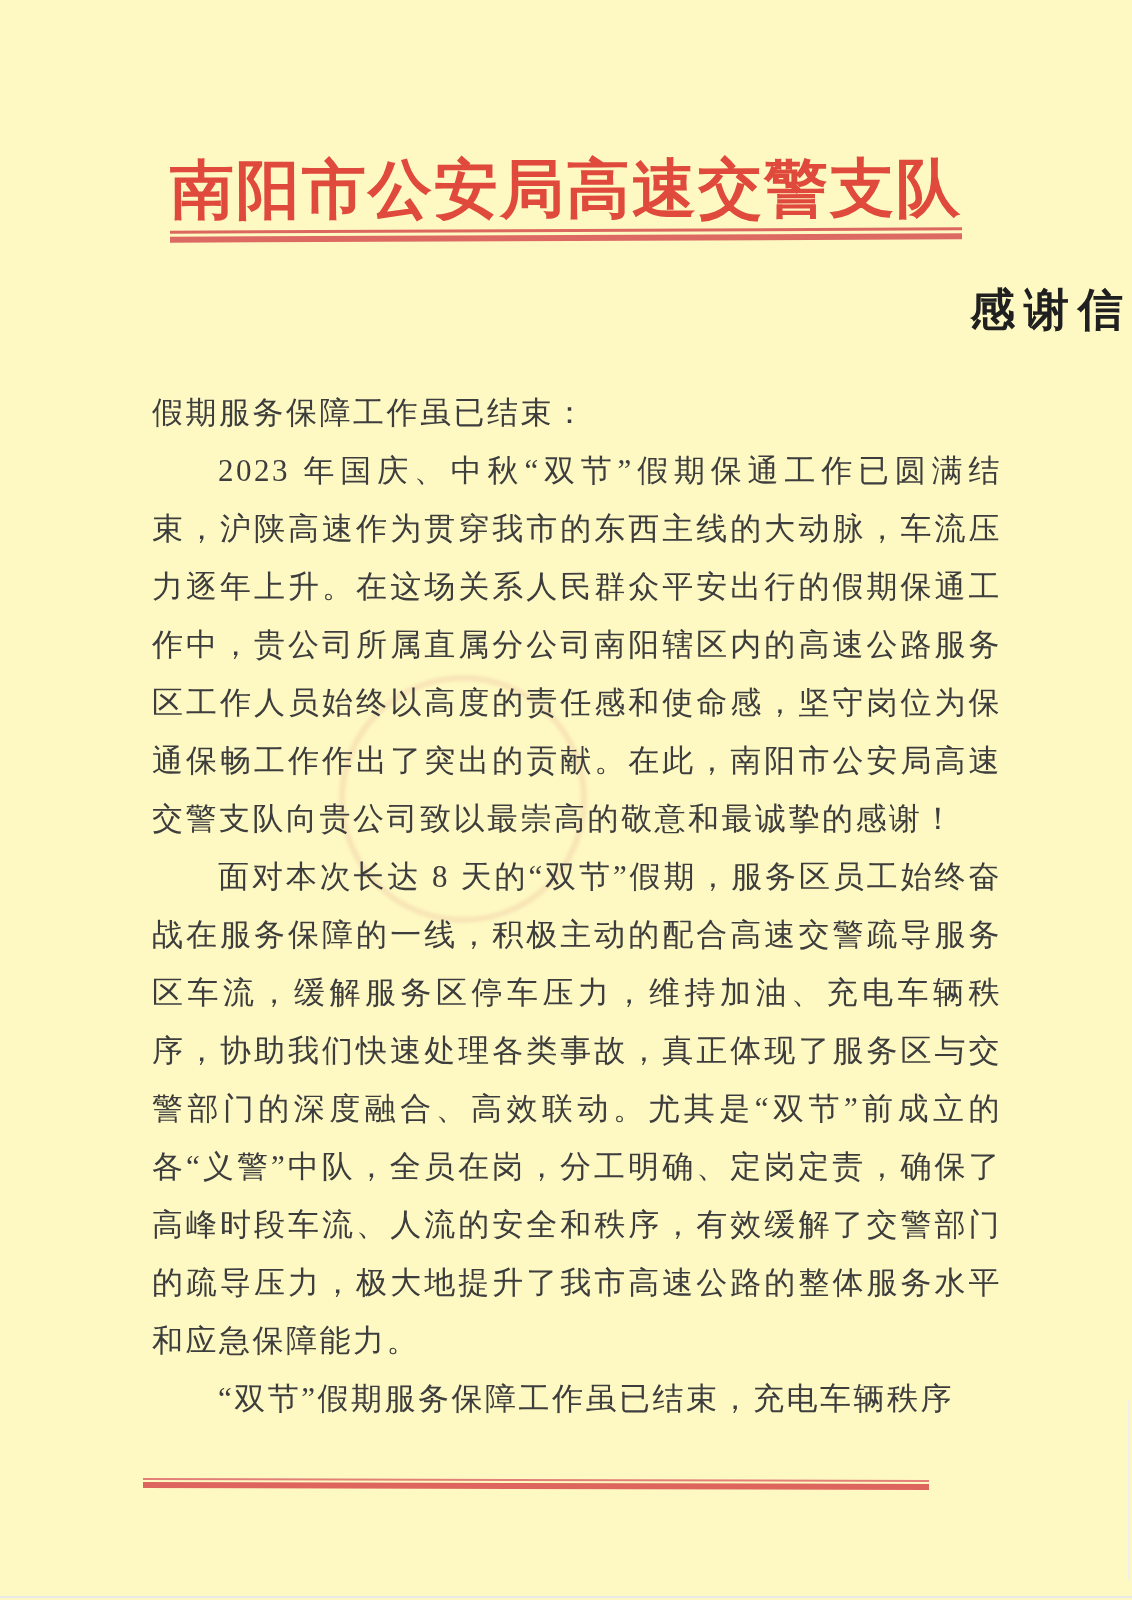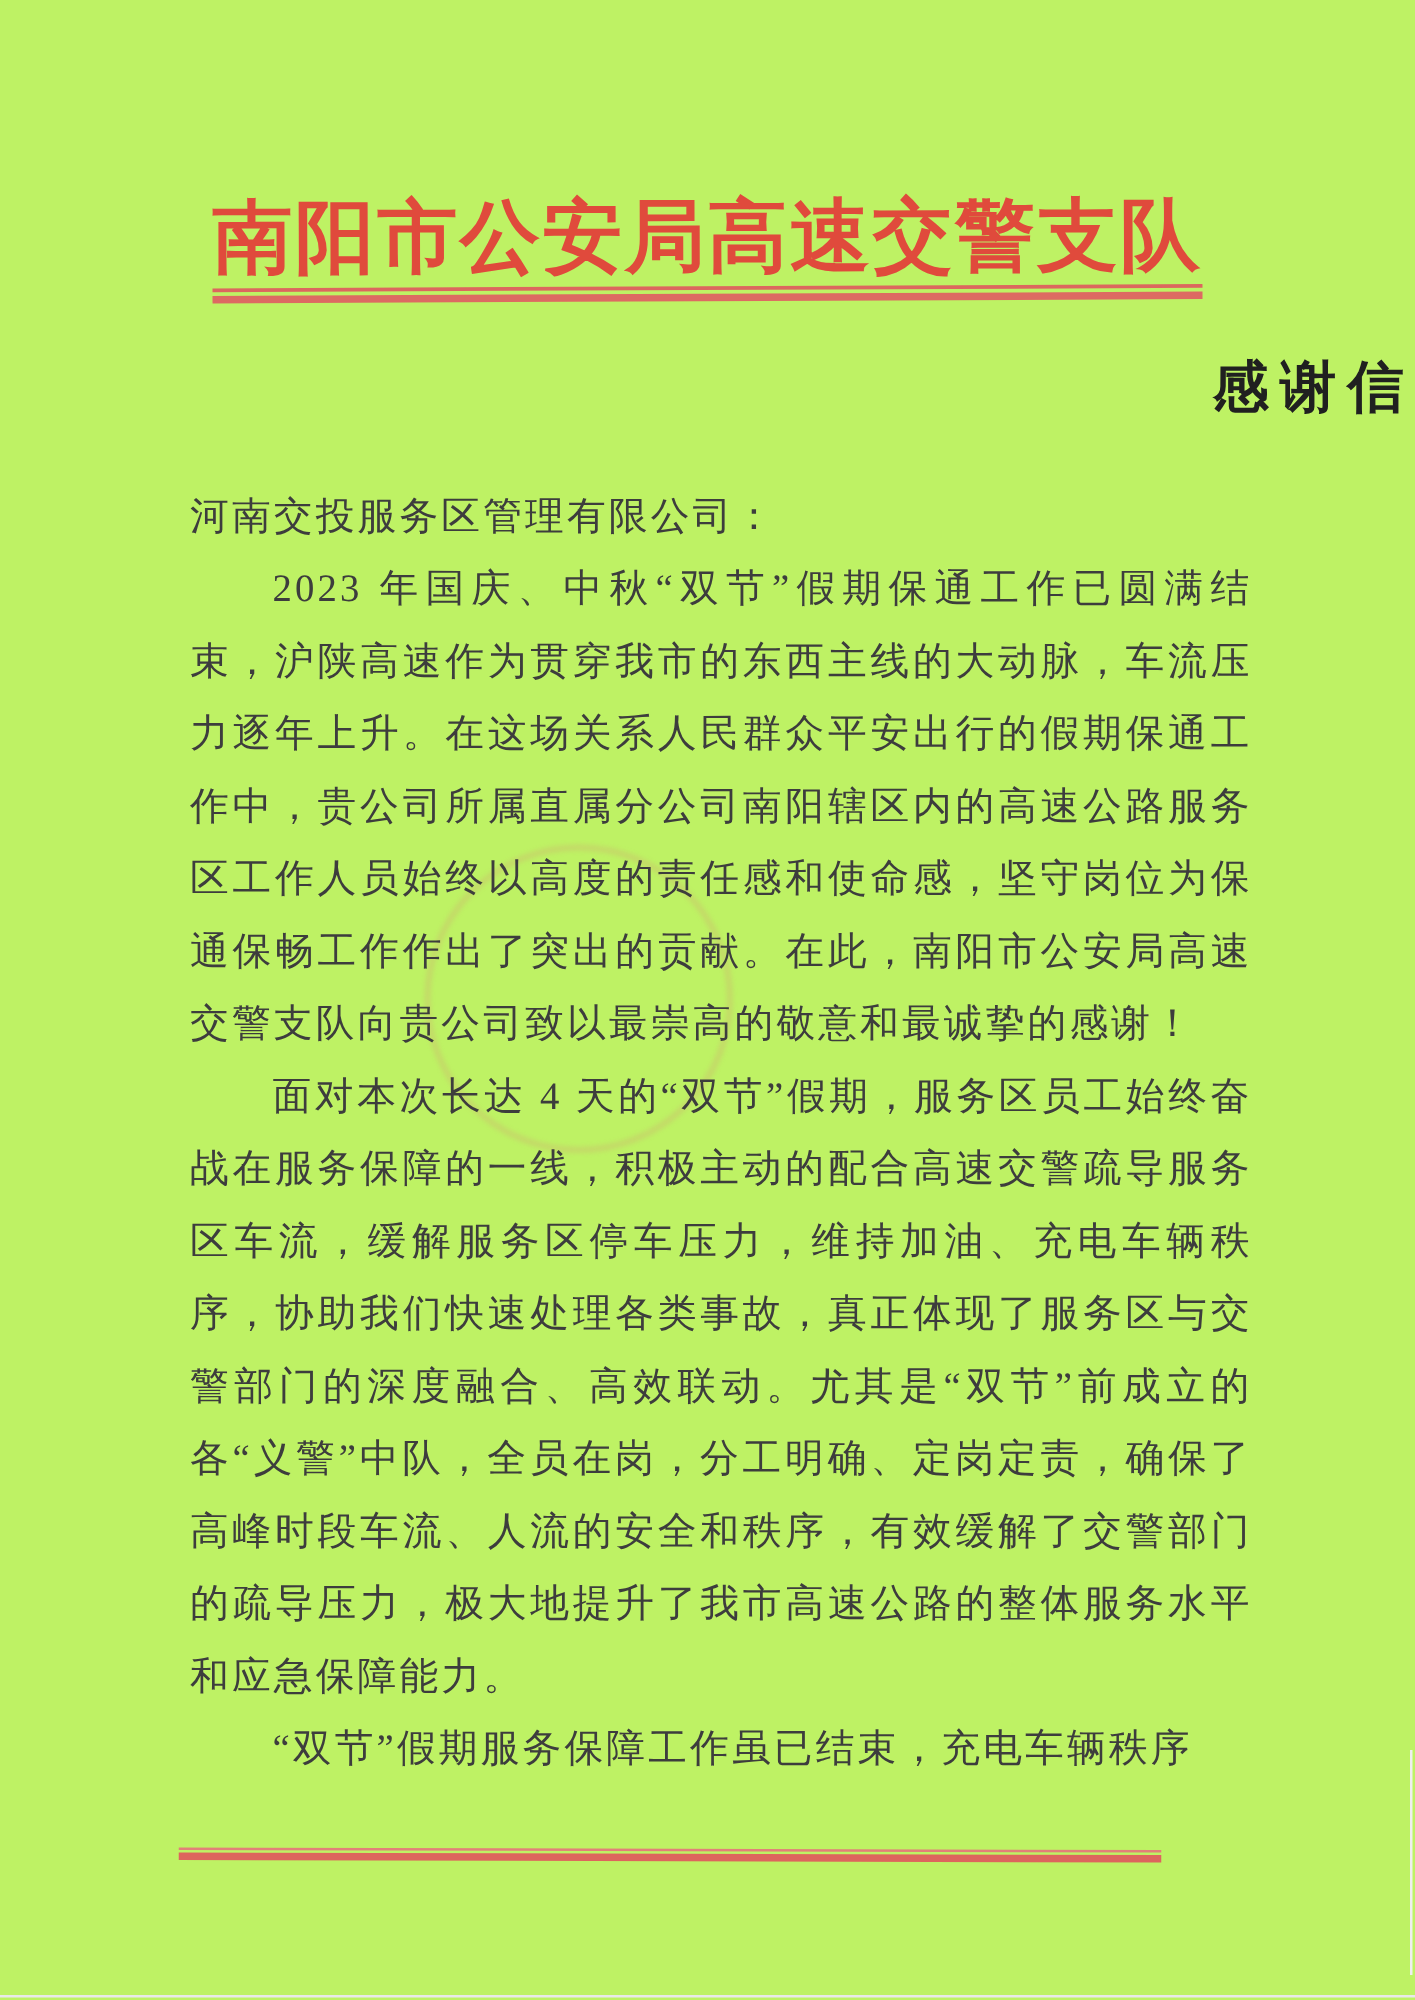--- a/index.html
+++ b/index.html
@@ -4,21 +4,21 @@
 <style>
   html, body {
     margin: 0;
     padding: 0;
     background: #ffffff;
   }
   .page {
     position: relative;
     width: 1132px;
     height: 1600px;
-    background: #bef264;
+    background: #fef9c3;
     overflow: hidden;
     font-family: "Liberation Serif", "DejaVu Serif", serif;
   }
 
   
   .letterhead {
     position: absolute;
     top: 146px;
     left: 0;
     width: 100%;
@@ -148,23 +148,23 @@
     <div class="rule-thin"></div>
     <div class="rule-gap"></div>
     <div class="rule-thick"></div>
   </div>
 
   <div class="doc-title">感谢信</div>
 
   <div class="seal"></div>
 
   <div class="body-text">
-    <p class="salutation">河南交投服务区管理有限公司：</p>
+    <p class="salutation">假期服务保障工作虽已结束：</p>
     <p class="para">2023 年国庆、中秋“双节”假期保通工作已圆满结束，沪陕高速作为贯穿我市的东西主线的大动脉，车流压力逐年上升。在这场关系人民群众平安出行的假期保通工作中，贵公司所属直属分公司南阳辖区内的高速公路服务区工作人员始终以高度的责任感和使命感，坚守岗位为保通保畅工作作出了突出的贡献。在此，南阳市公安局高速交警支队向贵公司致以最崇高的敬意和最诚挚的感谢！</p>
-    <p class="para">面对本次长达 4 天的“双节”假期，服务区员工始终奋战在服务保障的一线，积极主动的配合高速交警疏导服务区车流，缓解服务区停车压力，维持加油、充电车辆秩序，协助我们快速处理各类事故，真正体现了服务区与交警部门的深度融合、高效联动。尤其是“双节”前成立的各“义警”中队，全员在岗，分工明确、定岗定责，确保了高峰时段车流、人流的安全和秩序，有效缓解了交警部门的疏导压力，极大地提升了我市高速公路的整体服务水平和应急保障能力。</p>
+    <p class="para">面对本次长达 8 天的“双节”假期，服务区员工始终奋战在服务保障的一线，积极主动的配合高速交警疏导服务区车流，缓解服务区停车压力，维持加油、充电车辆秩序，协助我们快速处理各类事故，真正体现了服务区与交警部门的深度融合、高效联动。尤其是“双节”前成立的各“义警”中队，全员在岗，分工明确、定岗定责，确保了高峰时段车流、人流的安全和秩序，有效缓解了交警部门的疏导压力，极大地提升了我市高速公路的整体服务水平和应急保障能力。</p>
     <p class="para">“双节”假期服务保障工作虽已结束，充电车辆秩序</p>
   </div>
 
   <div class="bottom-rule">
     <div class="rule-thin"></div>
     <div class="rule-gap"></div>
     <div class="rule-thick"></div>
   </div>
 
   <div class="scan-edge-bottom"></div>

